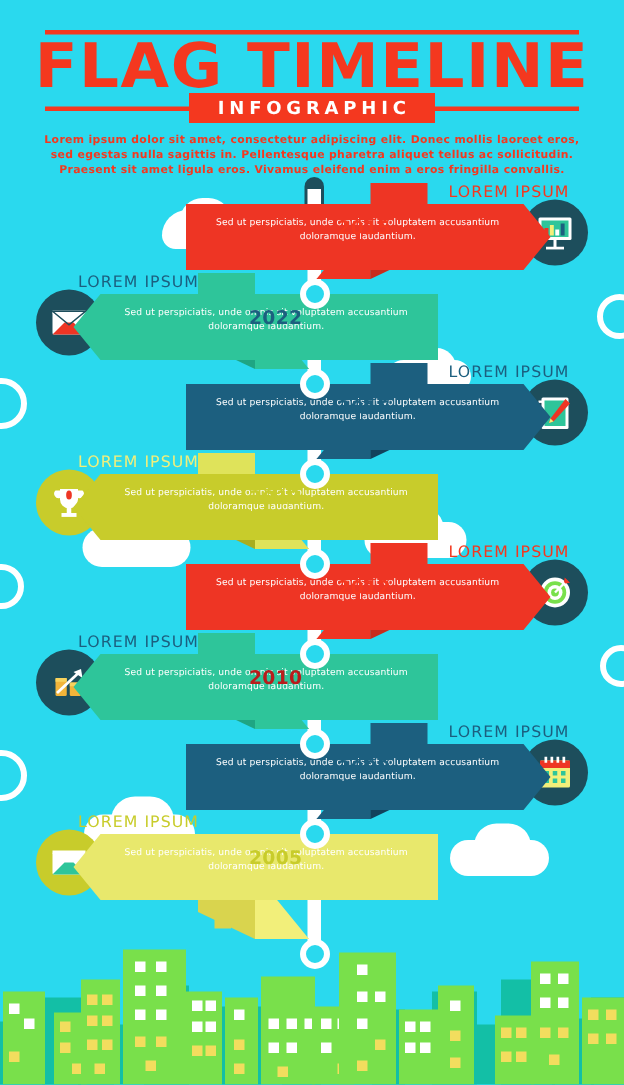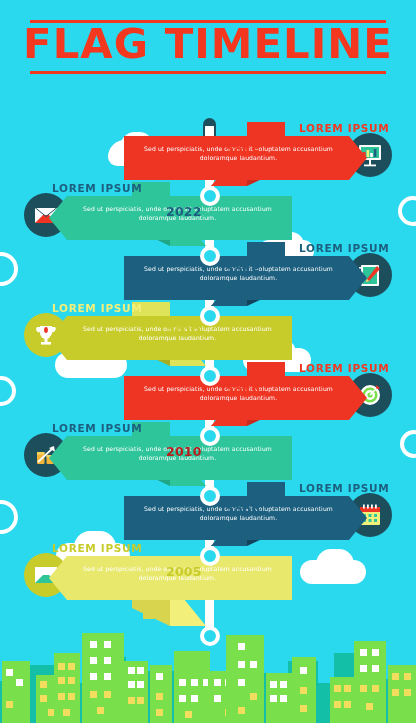--- a/index.html
+++ b/index.html
@@ -87,21 +87,21 @@
     background:#2ad9ee;
     border:4px solid #ffffff;
     z-index:32;
   }
 
   
   .entry { position:absolute; z-index:25; }
 
   .heading {
     position:absolute;
-    font-size:10.5px; font-weight:bold; letter-spacing:.7px;
+    font-size:10.5px; font-weight:normal; letter-spacing:.7px;
     white-space:nowrap;
     font-family:"DejaVu Sans", sans-serif;
   }
 
   .body-text {
     position:absolute;
     font-size:6.1px; line-height:8.6px;
     text-align:center; color:#ffffff;
     font-family:"DejaVu Sans", sans-serif;
     letter-spacing:.1px;
@@ -154,20 +154,24 @@
     <div class="ring" style="left:-14px;top:376px;width:30px;height:30px;"></div>
     <div class="ring" style="left:-16px;top:500px;width:34px;height:34px;"></div>
     <div class="ring" style="left:398px;top:196px;width:30px;height:30px;"></div>
     <div class="ring" style="left:400px;top:430px;width:28px;height:28px;"></div>
   </div>
 
   <div class="hdr">
     <div class="rule rule-top"></div>
     <div class="title">FLAG TIMELINE</div>
     <div class="rule rule-bot"></div>
+    <div class="infog-wrap">
+      <span class="infog">INFOGRAPHIC</span>
+    </div>
+    <div class="subtitle">Lorem ipsum dolor sit amet, consectetur adipiscing elit. Donec mollis laoreet eros, sed egestas nulla sagittis in. Pellentesque pharetra aliquet tellus ac sollicitudin. Praesent sit amet ligula eros. Vivamus eleifend enim a eros fringilla convallis.</div>
   </div>
 
   <div class="city">
     <div class="ground-back"></div>
 
     <div class="bldg back" style="left:0px;height:42px;width:30px;"></div>
     <div class="bldg back" style="left:28px;height:58px;width:26px;"></div>
     <div class="bldg back" style="left:52px;height:46px;width:24px;"></div>
     <div class="bldg back" style="left:96px;height:66px;width:30px;"></div>
     <div class="bldg back" style="left:148px;height:52px;width:26px;"></div>

